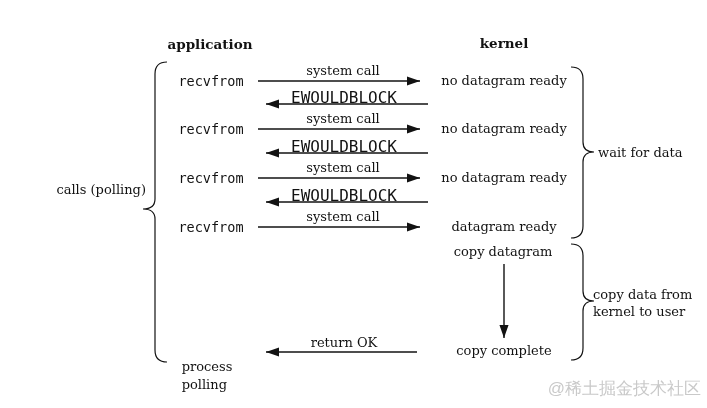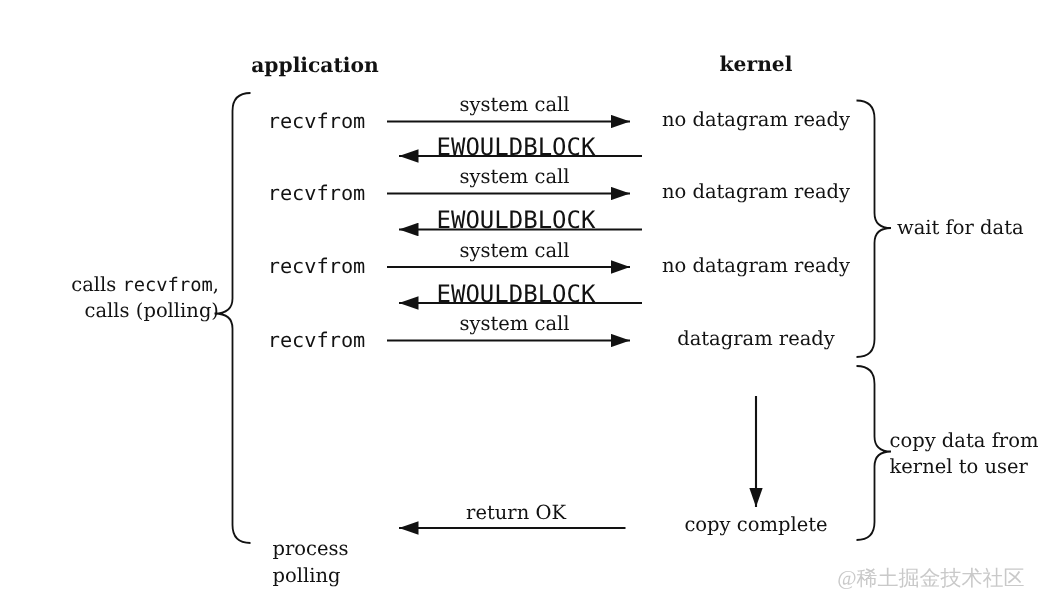--- a/index.html
+++ b/index.html
@@ -8,22 +8,22 @@
   .stage svg{position:absolute;left:0;top:0;}
   .t{position:absolute;color:var(--ink,#111);font-size:13px;line-height:16px;white-space:nowrap;}
   .c{transform:translateX(-50%);}
   .bold{font-weight:bold;font-size:13.5px;}
   .mono{font-family:"DejaVu Sans Mono", monospace;font-size:13.5px;}
   .mono-sm{font-family:"DejaVu Sans Mono", monospace;font-size:16px;}
   .note{right:561px;text-align:right;line-height:17px;}
   .note .mono-inline{font-family:"DejaVu Sans Mono", monospace;font-size:12.5px;}
   .center-block{text-align:left;line-height:18px;}
   .brace-note{line-height:17px;}
-  .watermark{position:absolute;top:377px;right:24px;font-family:Liberation Serif, serif;
-             font-size:14px;color:var(--wm,#c9c9c9);}
+  .watermark{position:absolute;top:377px;right:6px;font-family:Liberation Sans, sans-serif;
+             font-size:17px;color:var(--wm,#c9c9c9);}
   .arrow{stroke:var(--ink,#111);stroke-width:1.4;}
   .brace{stroke:var(--ink,#111);stroke-width:1.2;fill:none;}
   #ah path{fill:var(--ink,#111);}
 </style>
 </head>
 <body>
 
 <div class="stage">
 
   <svg width="707" height="408" viewBox="0 0 707 408">
@@ -64,30 +64,30 @@
 
   <div class="t c mono" style="left:211px;top:170px;">recvfrom</div>
   <div class="t c" style="left:343px;top:160px;">system call</div>
   <div class="t c" style="left:504px;top:170px;">no datagram ready</div>
   <div class="t c mono-sm" style="left:344px;top:188px;">EWOULDBLOCK</div>
 
   <div class="t c mono" style="left:211px;top:219px;">recvfrom</div>
   <div class="t c" style="left:343px;top:209px;">system call</div>
   <div class="t c" style="left:504px;top:219px;">datagram ready</div>
 
+  <div class="t c" style="left:503px;top:244px;">copy datagram</div>
   <div class="t c" style="left:504px;top:343px;">copy complete</div>
   <div class="t c" style="left:344px;top:335px;">return OK</div>
 
   <div class="t c center-block" style="left:207px;top:358px;">
     <div>process</div>
     <div>polling</div>
   </div>
 
   <div class="t note" style="top:181px;">
-    <div><span>calls</span><span class="mono-inline" style="margin-left:0.33em;">recvfrom</span><span>,</span></div>
     <div>calls (polling)</div>
   </div>
 
   <div class="t" style="left:598px;top:145px;">wait for data</div>
   <div class="t brace-note" style="left:593px;top:286px;">
     <div>copy data from</div>
     <div>kernel to user</div>
   </div>
 
   <div class="watermark">@稀土掘金技术社区</div>

